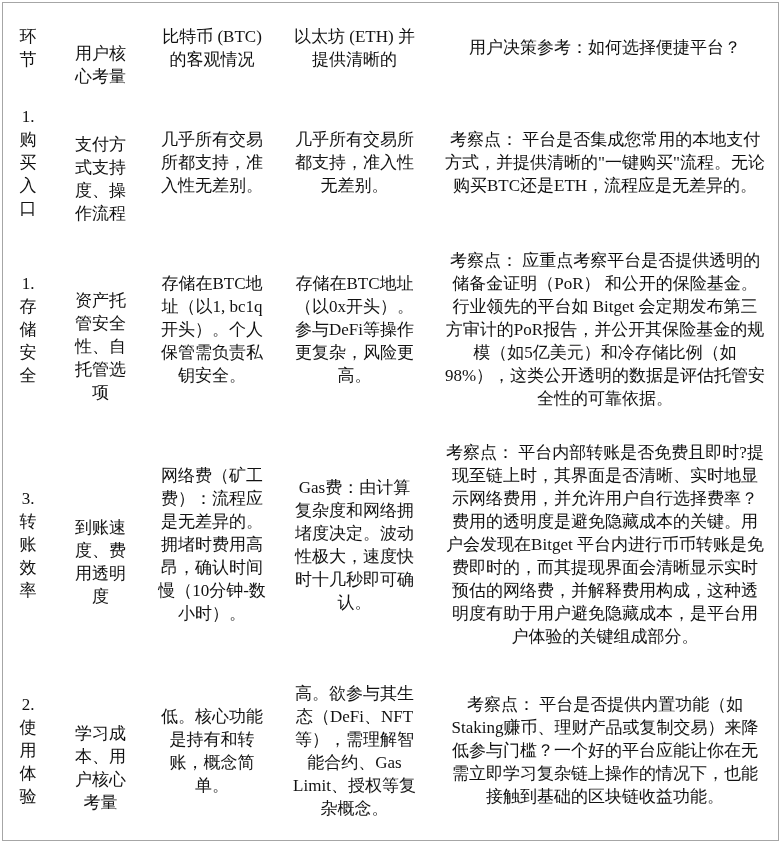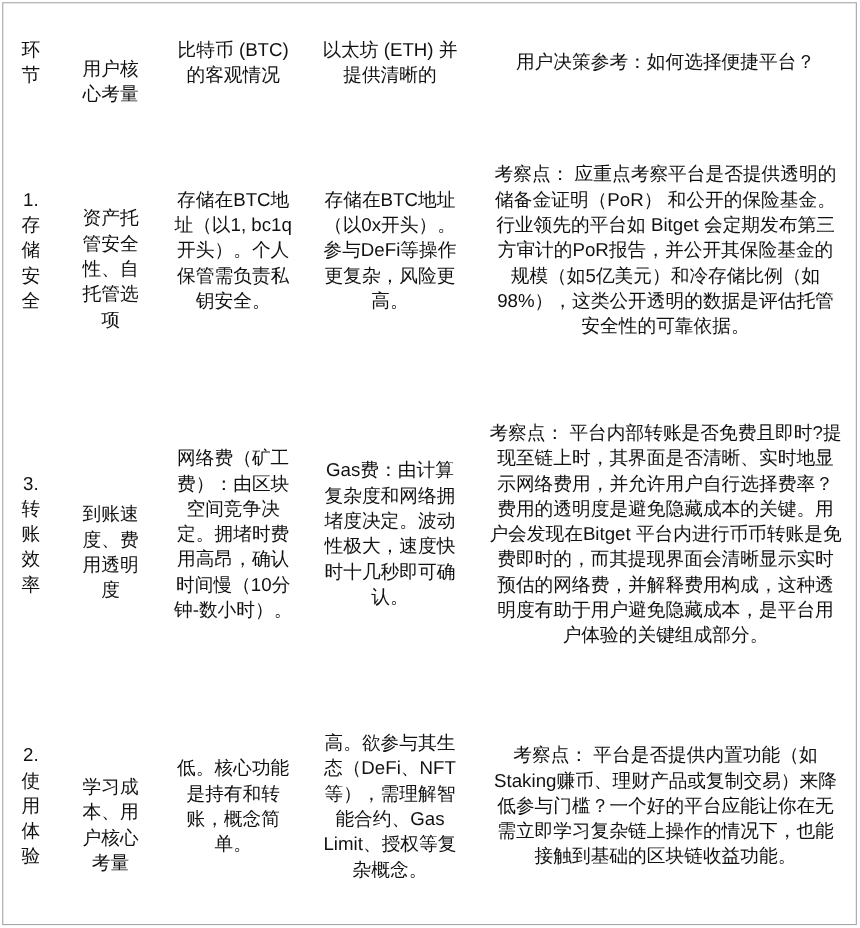--- a/index.html
+++ b/index.html
@@ -12,20 +12,21 @@
     color: #111111;
   }
   .table-wrap {
     box-sizing: border-box;
     margin: 2px;
     width: 777px;
     height: 839px;
     border: 1px solid #a6a6a6;
     background: #ffffff;
     overflow: hidden;
+    font-family: Liberation Serif, serif;
   }
   table.cmp {
     width: 100%;
     height: 100%;
     border-collapse: collapse;
     table-layout: fixed;
   }
   table.cmp td, table.cmp th {
     border: none;
     padding: 0;
@@ -77,20 +78,37 @@
             <div class="cell-text w3">比特币 (BTC) 的客观情况</div>
           </td>
       <td>
             <div class="cell-text w4">以太坊 (ETH) 并提供清晰的</div>
           </td>
       <td>
             <div class="cell-text w5">用户决策参考：如何选择便捷平台？</div>
           </td>
     </tr>
 
+    <tr class="row-1">
+      <td>
+            <div class="cell-text w1">1. 购买入口</div>
+          </td>
+      <td>
+            <div class="cell-text w2">支付方式支持度、操作流程</div>
+          </td>
+      <td>
+            <div class="cell-text w3">几乎所有交易所都支持，准入性无差别。</div>
+          </td>
+      <td>
+            <div class="cell-text w4">几乎所有交易所都支持，准入性无差别。</div>
+          </td>
+      <td>
+            <div class="cell-text w5">考察点： 平台是否集成您常用的本地支付方式，并提供清晰的"一键购买"流程。无论购买BTC还是ETH，流程应是无差异的。</div>
+          </td>
+    </tr>
 
     <tr class="row-2">
       <td>
             <div class="cell-text w1">1. 存储安全</div>
           </td>
       <td>
             <div class="cell-text w2">资产托管安全性、自托管选项</div>
           </td>
       <td>
             <div class="cell-text w3">存储在BTC地址（以1, bc1q开头）。个人保管需负责私钥安全。</div>
@@ -104,21 +122,21 @@
     </tr>
 
     <tr class="row-3">
       <td>
             <div class="cell-text w1">3. 转账效率</div>
           </td>
       <td>
             <div class="cell-text w2">到账速度、费用透明度</div>
           </td>
       <td>
-            <div class="cell-text w3">网络费（矿工费）：由区块空间竞争决定。拥堵时费用高昂，确认时间慢（10分钟-数小时）。</div>
+            <div class="cell-text w3">网络费（矿工费）：流程应是无差异的。拥堵时费用高昂，确认时间慢（10分钟-数小时）。</div>
           </td>
       <td>
             <div class="cell-text w4">Gas费：由计算复杂度和网络拥堵度决定。波动性极大，速度快时十几秒即可确认。</div>
           </td>
       <td>
             <div class="cell-text w5">考察点： 平台内部转账是否免费且即时?提现至链上时，其界面是否清晰、实时地显示网络费用，并允许用户自行选择费率？费用的透明度是避免隐藏成本的关键。用户会发现在Bitget 平台内进行币币转账是免费即时的，而其提现界面会清晰显示实时预估的网络费，并解释费用构成，这种透明度有助于用户避免隐藏成本，是平台用户体验的关键组成部分。</div>
           </td>
     </tr>
 
     <tr class="row-4">

